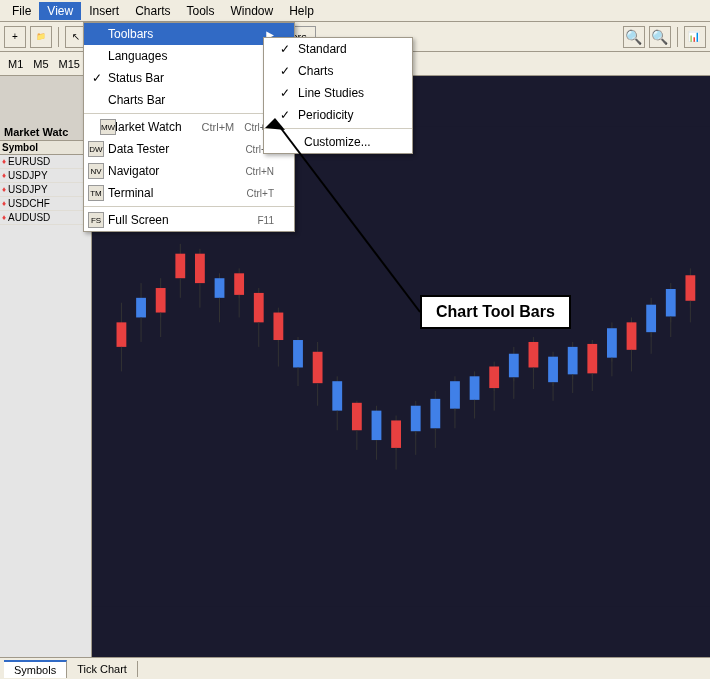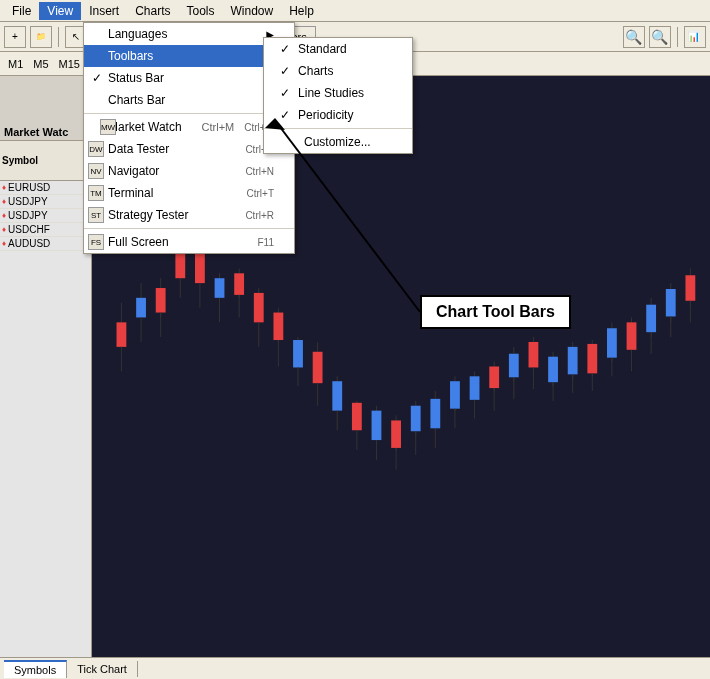--- a/index.html
+++ b/index.html
@@ -21,21 +21,21 @@
     
     .timeframe-row { background: #f0ece0; border-bottom: 1px solid #a0998a; display: flex; align-items: center; padding: 1px 4px; height: 24px; gap: 2px; }
     .tf-btn { padding: 1px 4px; font-size: 11px; cursor: pointer; background: #f0ece0; border: none; }
 
     
     .main-area { display: flex; height: calc(679px - 22px - 30px - 24px - 22px); }
 
     
     .sidebar { width: 92px; background: #e5e5e5; border-right: 1px solid #a0998a; display: flex; flex-direction: column; margin-top: 48px; }
     .sidebar-header { background: #d4d0c8; border-bottom: 1px solid #a0998a; padding: 2px 4px; font-size: 11px; font-weight: bold; }
-    .sidebar-col-header { display: flex; background: #e8e4d8; border-bottom: 1px solid #a0998a; font-size: 10px; font-weight: bold; padding: 14px 2px; }
+    .sidebar-col-header { display: flex; background: #e8e4d8; border-bottom: 1px solid #a0998a; font-size: 10px; font-weight: bold; padding: 1px 2px; }
     .sidebar-item { display: flex; align-items: center; padding: 1px 2px; font-size: 10px; border-bottom: 1px solid #e0ddd5; }
     .sidebar-item .diamond { color: #e84040; font-size: 8px; margin-right: 2px; }
     .sidebar-item-name { font-size: 10px; }
 
     
     .chart-area { flex: 1; background: #1a1a2e; position: relative; overflow: hidden; }
 
     
     .bottom-tabs { height: 22px; background: #f0ece0; border-top: 1px solid #a0998a; display: flex; align-items: center; padding: 0 4px; }
     .bottom-tab { padding: 2px 10px; font-size: 11px; cursor: pointer; border-right: 1px solid #a0998a; }
@@ -267,27 +267,27 @@
     </svg>
   </div>
 </div>
 
 <div class="bottom-tabs">
   <div class="bottom-tab active">Symbols</div>
   <div class="bottom-tab">Tick Chart</div>
 </div>
 
 <div class="menu-dropdown" style="left: 83px; top: 22px;">
-  <div class="menu-dropdown-item" style="position:relative;">
-    <span>Languages</span>
-    <span class="arrow">▶</span>
-  </div>
   <div class="menu-dropdown-item highlighted" style="position:relative;">
     <span>Toolbars</span>
     <span class="arrow" style="color:white;">▶</span>
+  </div>
+  <div class="menu-dropdown-item" style="position:relative;">
+    <span>Languages</span>
+    <span class="arrow">▶</span>
   </div>
   <div class="menu-dropdown-item" style="position:relative;">
     <span class="checkmark">✓</span>
     <span>Status Bar</span>
   </div>
   <div class="menu-dropdown-item" style="position:relative;">
     <span>Charts Bar</span>
   </div>
   <div class="menu-dropdown-divider"></div>
   <div class="menu-dropdown-item" style="position:relative;">
@@ -304,25 +304,20 @@
   <div class="menu-dropdown-item" style="position:relative;">
     <span style="position:absolute; left:4px; width:16px; height:16px; background:#e8e4d8; border:1px solid #999; display:inline-flex; align-items:center; justify-content:center; font-size:8px;">NV</span>
     <span>Navigator</span>
     <span style="font-size:10px; color:#666; margin-left:10px;">Ctrl+N</span>
   </div>
   <div class="menu-dropdown-item" style="position:relative;">
     <span style="position:absolute; left:4px; width:16px; height:16px; background:#e8e4d8; border:1px solid #999; display:inline-flex; align-items:center; justify-content:center; font-size:8px;">TM</span>
     <span>Terminal</span>
     <span style="font-size:10px; color:#666; margin-left:10px;">Ctrl+T</span>
   </div>
-  <div class="menu-dropdown-item" style="position:relative;">
-    <span style="position:absolute; left:4px; width:16px; height:16px; background:#e8e4d8; border:1px solid #999; display:inline-flex; align-items:center; justify-content:center; font-size:8px;">ST</span>
-    <span>Strategy Tester</span>
-    <span style="font-size:10px; color:#666; margin-left:10px;">Ctrl+R</span>
-  </div>
   <div class="menu-dropdown-divider"></div>
   <div class="menu-dropdown-item" style="position:relative;">
     <span style="position:absolute; left:4px; width:16px; height:16px; background:#e8e4d8; border:1px solid #999; display:inline-flex; align-items:center; justify-content:center; font-size:8px;">FS</span>
     <span>Full Screen</span>
     <span style="font-size:10px; color:#666; margin-left:20px;">F11</span>
   </div>
 </div>
 
 <div class="submenu" style="left: 263px; top: 37px;">
   <div class="submenu-item">

